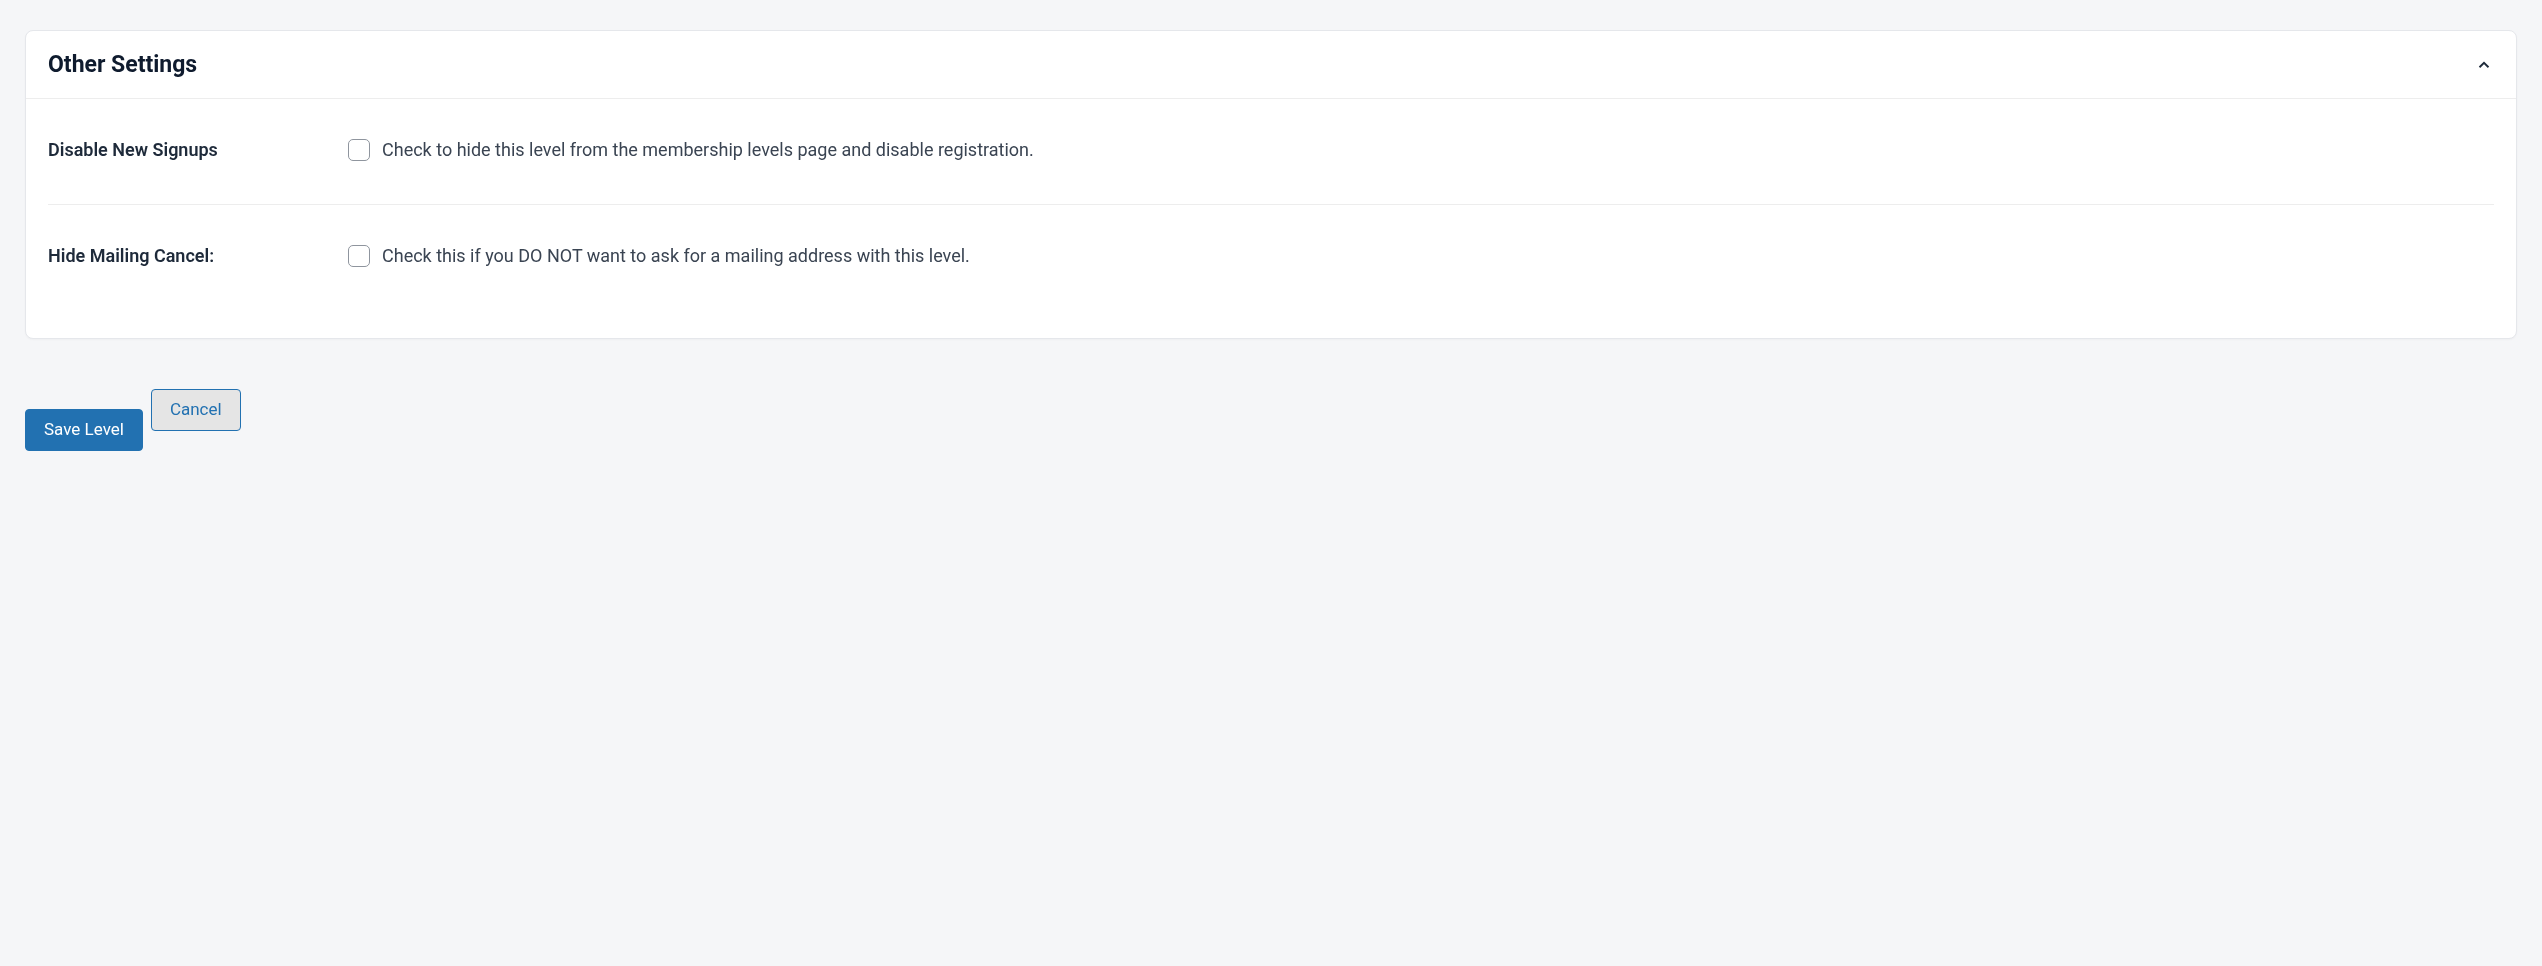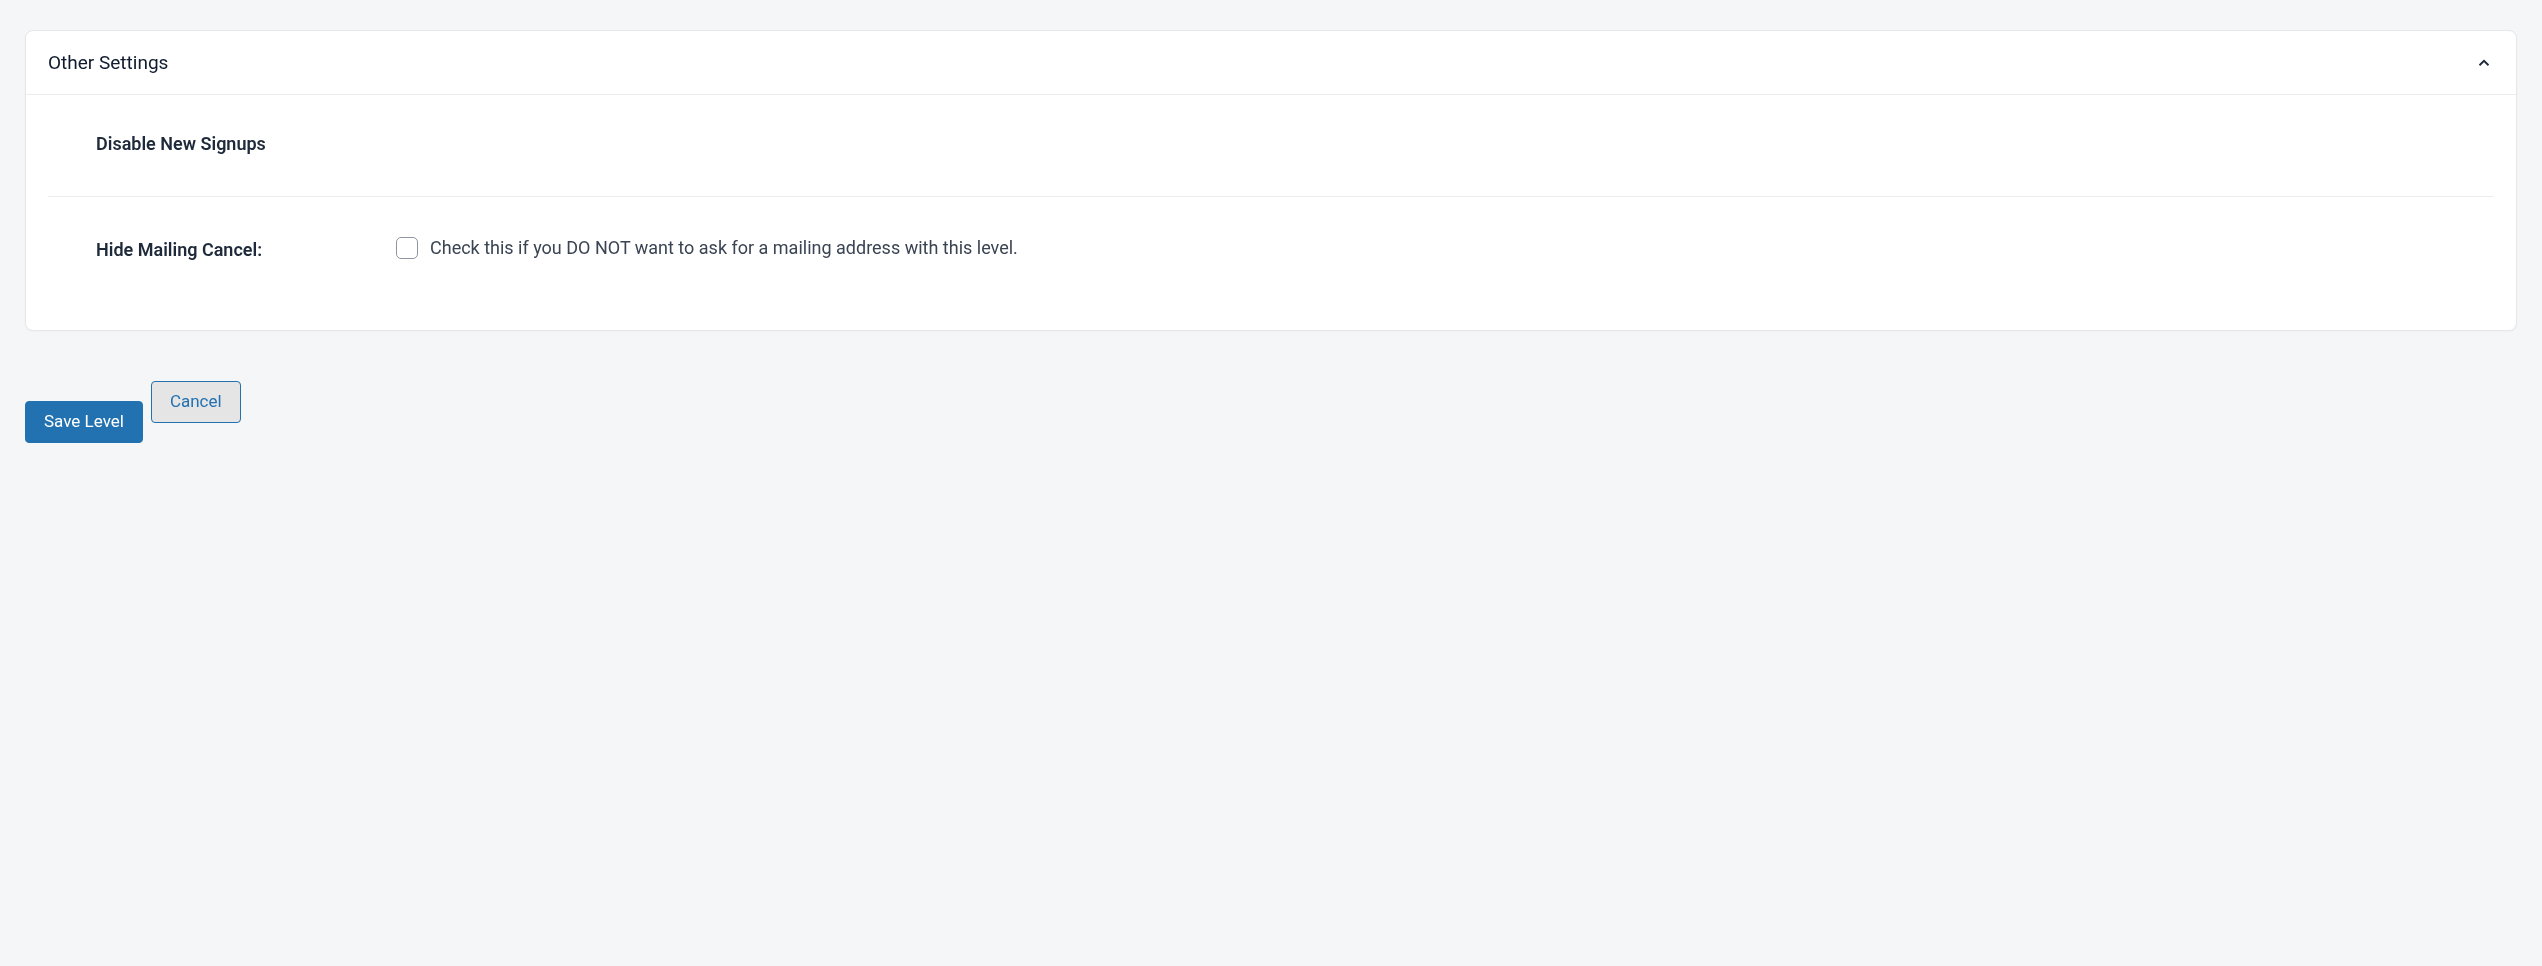--- a/index.html
+++ b/index.html
@@ -26,22 +26,22 @@
     .panel-header {
       display: flex;
       justify-content: space-between;
       align-items: center;
       padding: 20px 22px;
       border-bottom: 1px solid #ededed;
       cursor: pointer;
     }
     
     .panel-title {
-      font-size: 19px;
-      font-weight: 400;
+      font-size: 23px;
+      font-weight: 700;
       color: #0f1b2e;
     }
     
     .chevron-icon {
       width: 20px;
       height: 20px;
       display: flex;
       align-items: center;
       justify-content: center;
     }
@@ -53,23 +53,22 @@
       stroke-width: 2.5;
       fill: none;
     }
     
     .panel-body {
       padding: 0 22px 28px 22px;
     }
     
     .setting-row {
       display: flex;
-      align-items: flex-end;
+      align-items: center;
       padding: 38px 0 42px 0;
-      margin-left: 48px;
     }
     
     .setting-label {
       width: 300px;
       flex-shrink: 0;
       font-size: 18px;
       font-weight: 600;
       color: #1e2a3a;
       padding-top: 0px;
     }
@@ -154,20 +153,24 @@
       <svg viewBox="0 0 24 24">
           <polyline points="6 15 12 9 18 15"></polyline>
         </svg>
     </span>
   </div>
 
   <div class="panel-body">
 
     <div class="setting-row">
       <div class="setting-label">Disable New Signups</div>
+      <div class="setting-control">
+        <input type="checkbox" class="checkbox" style="">
+        <span class="setting-description">Check to hide this level from the membership levels page and disable registration.</span>
+      </div>
     </div>
 
     <hr class="divider">
 
 
     <div class="setting-row">
       <div class="setting-label">Hide Mailing Cancel:</div>
       <div class="setting-control">
         <input type="checkbox" class="checkbox" style="">
         <span class="setting-description">Check this if you DO NOT want to ask for a mailing address with this level.</span>

